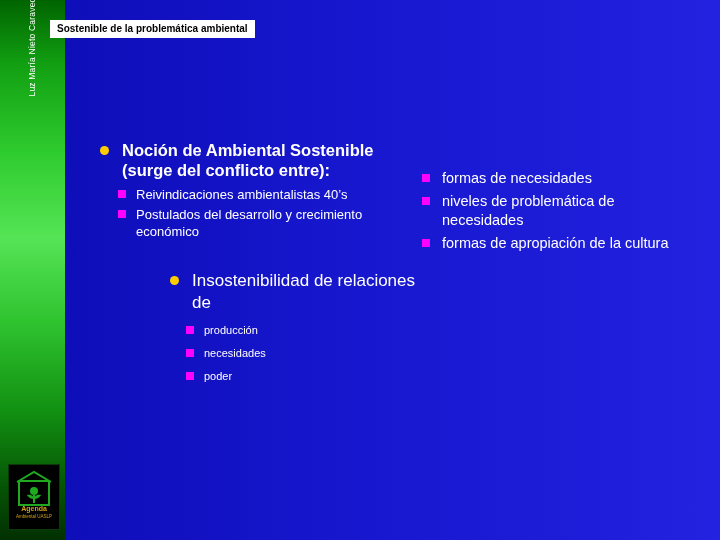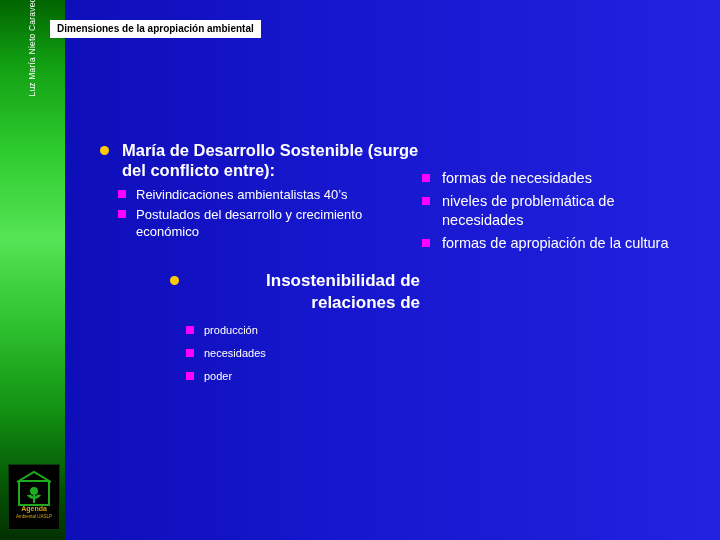--- a/index.html
+++ b/index.html
@@ -174,23 +174,22 @@
     width: 8px;
     height: 8px;
     background: #ff00ff;
   }
   .mid-block {
     margin-top: 30px;
     margin-left: 70px;
   }
   .mid-block .bullet-l1 {
     font-size: 17px;
-    font-weight: bold;
+    font-weight: normal;
     line-height: 22px;
-    text-align: right;
   }
   .mid-block .sub-item {
     font-size: 11px;
     line-height: 20px;
     padding-left: 34px;
   }
   .mid-block .sq-magenta {
     left: 16px;
     top: 6px;
   }
@@ -232,28 +231,28 @@
       <line x1="25" y1="26" x2="25" y2="34" stroke="#1faa1f" stroke-width="2"></line>
       <path d="M25 30 C20 30 18 26 18 26 C23 25 25 28 25 30 Z" fill="#1faa1f"></path>
       <path d="M25 30 C30 30 32 26 32 26 C27 25 25 28 25 30 Z" fill="#1faa1f"></path>
     </svg>
     <div class="logo-text">
       <span>Agenda</span>
       <span class="sub">Ambiental UASLP</span>
     </div>
   </div>
 
-  <div class="kicker">Dimensiones de la apropiación ambiental</div>
+  <div class="kicker">Sostenible de la problemática ambiental</div>
 
 
   <div class="col-left">
 
     <div class="bullet-l1">
       <span class="dot-yellow"></span>
-      <span>María de Desarrollo Sostenible (surge del conflicto entre):</span>
+      <span>Noción de Ambiental Sostenible (surge del conflicto entre):</span>
     </div>
 
     <ul class="sub-list">
       <li class="sub-item">
         <span class="sq-magenta"></span>
         <span>Reivindicaciones ambientalistas 40’s</span>
       </li>
       <li class="sub-item">
         <span class="sq-magenta"></span>
         <span>Postulados del desarrollo y crecimiento económico</span>

